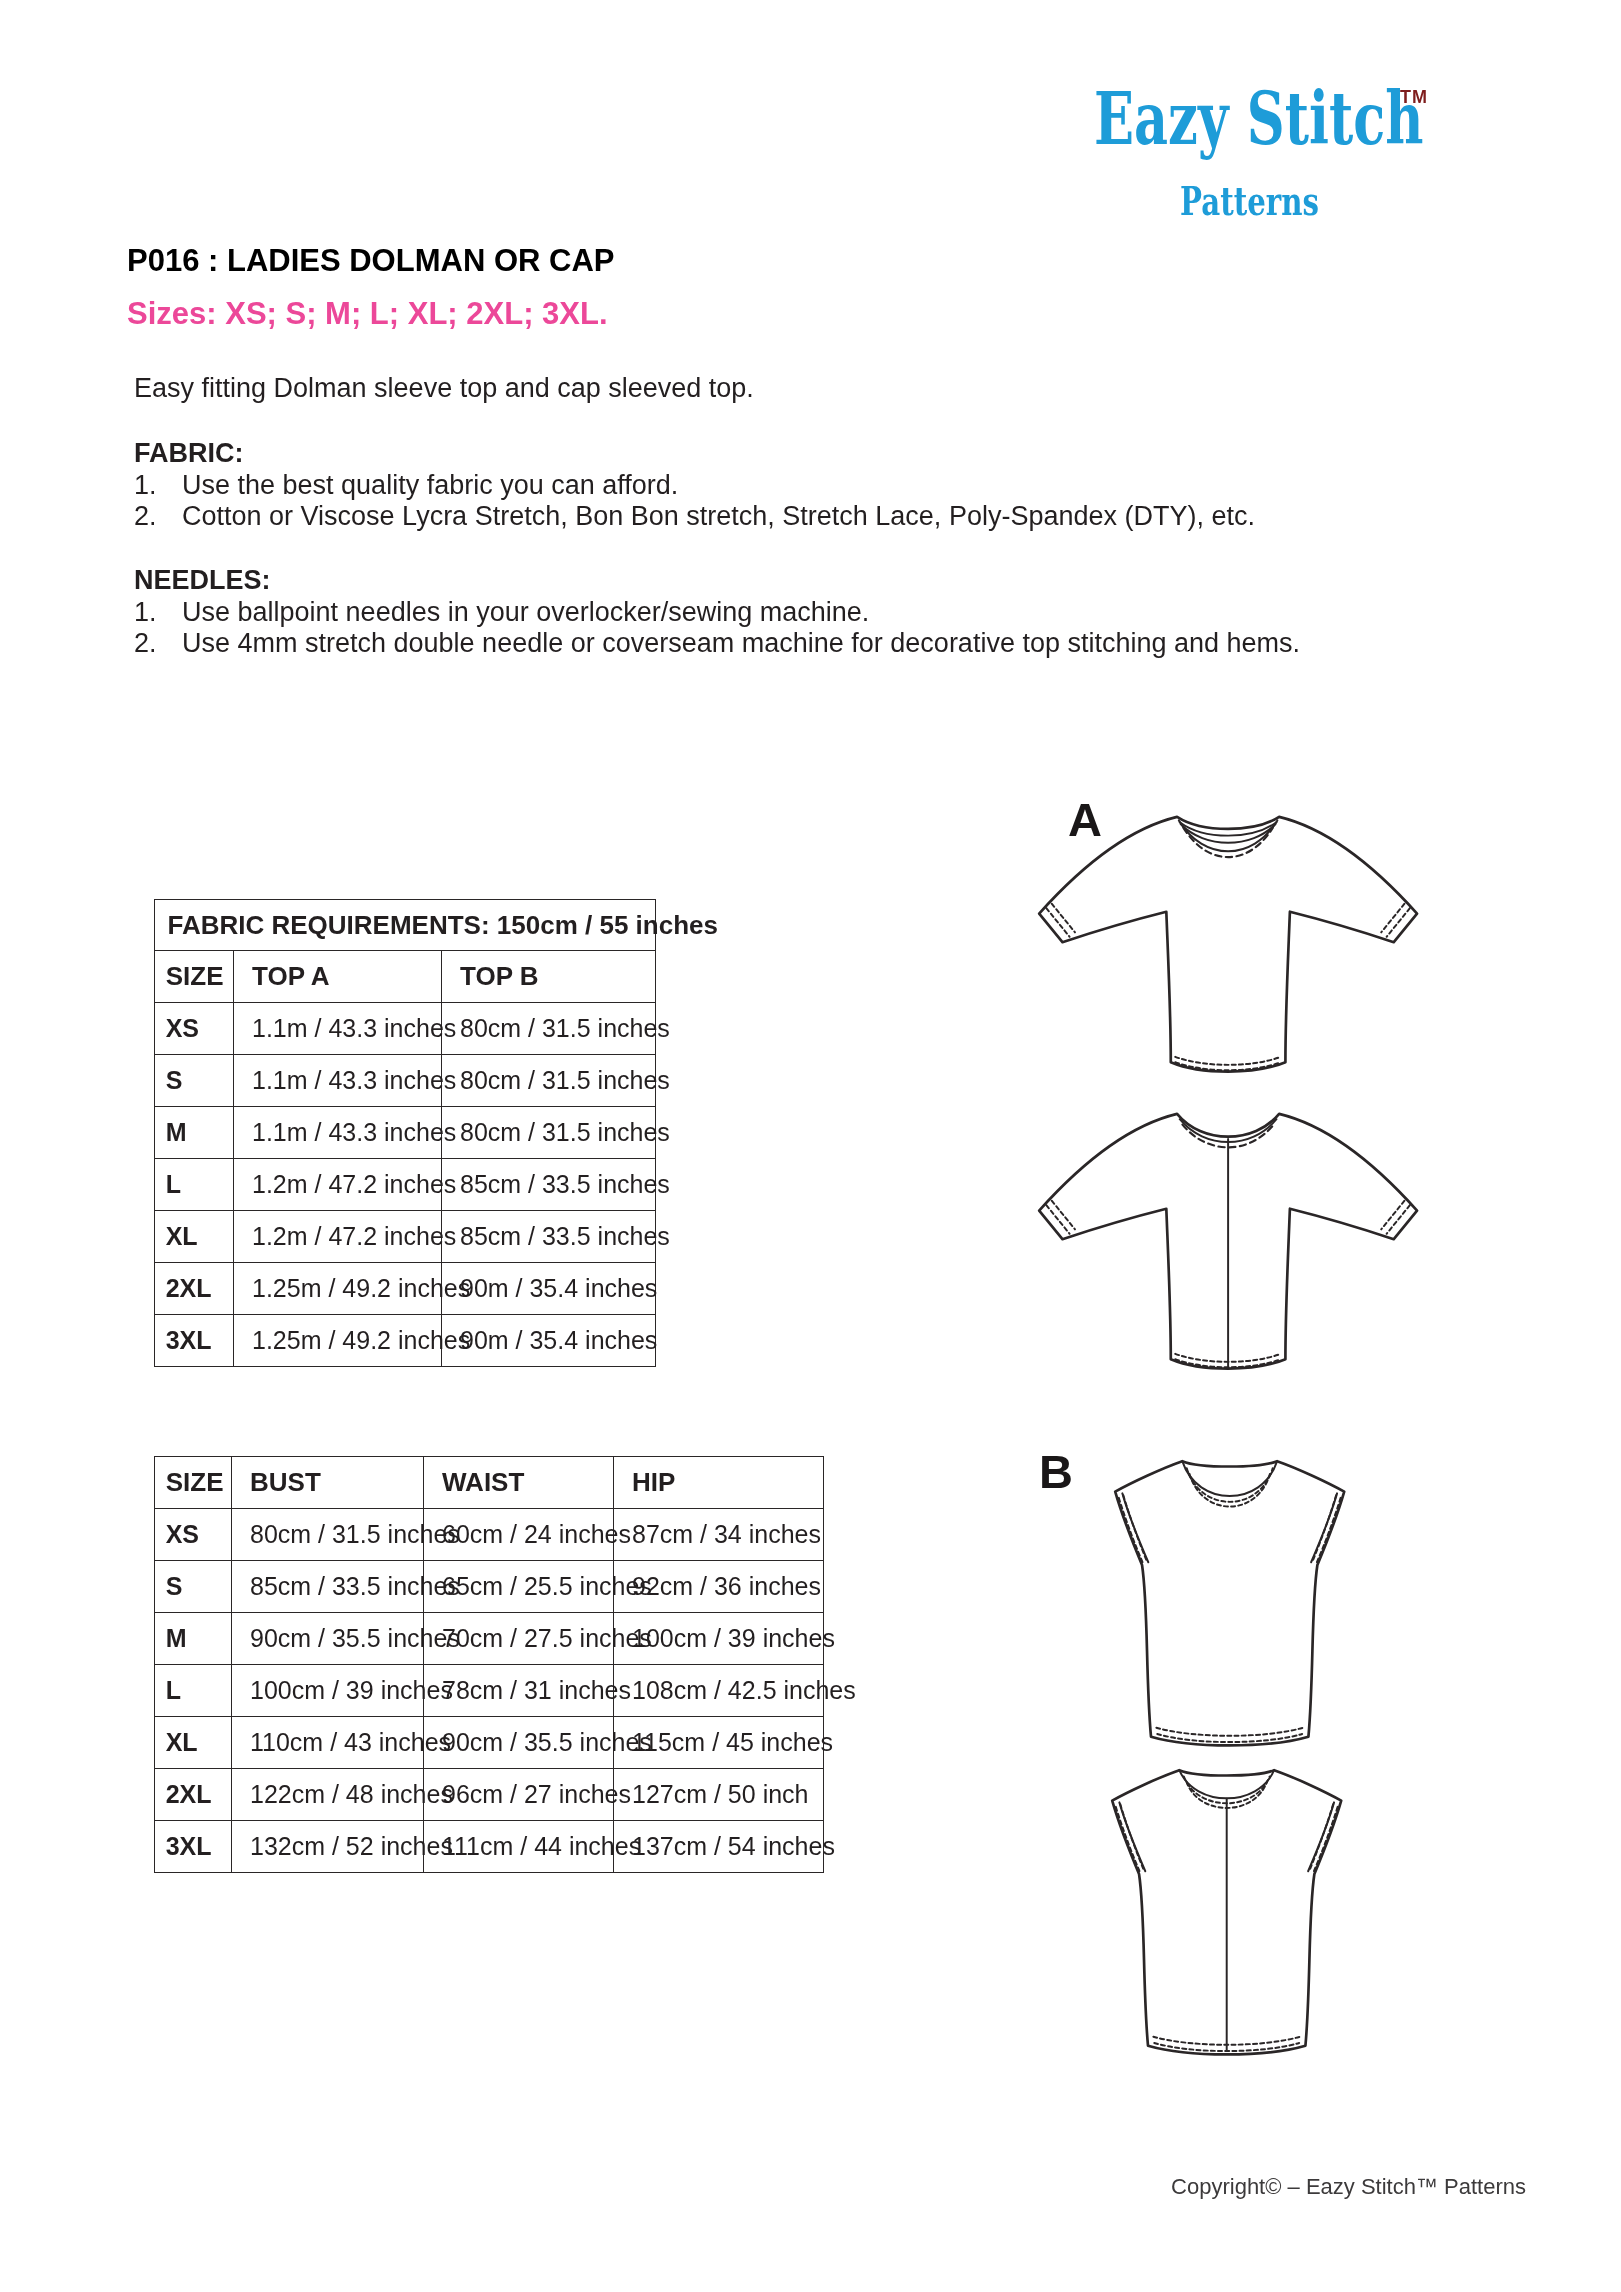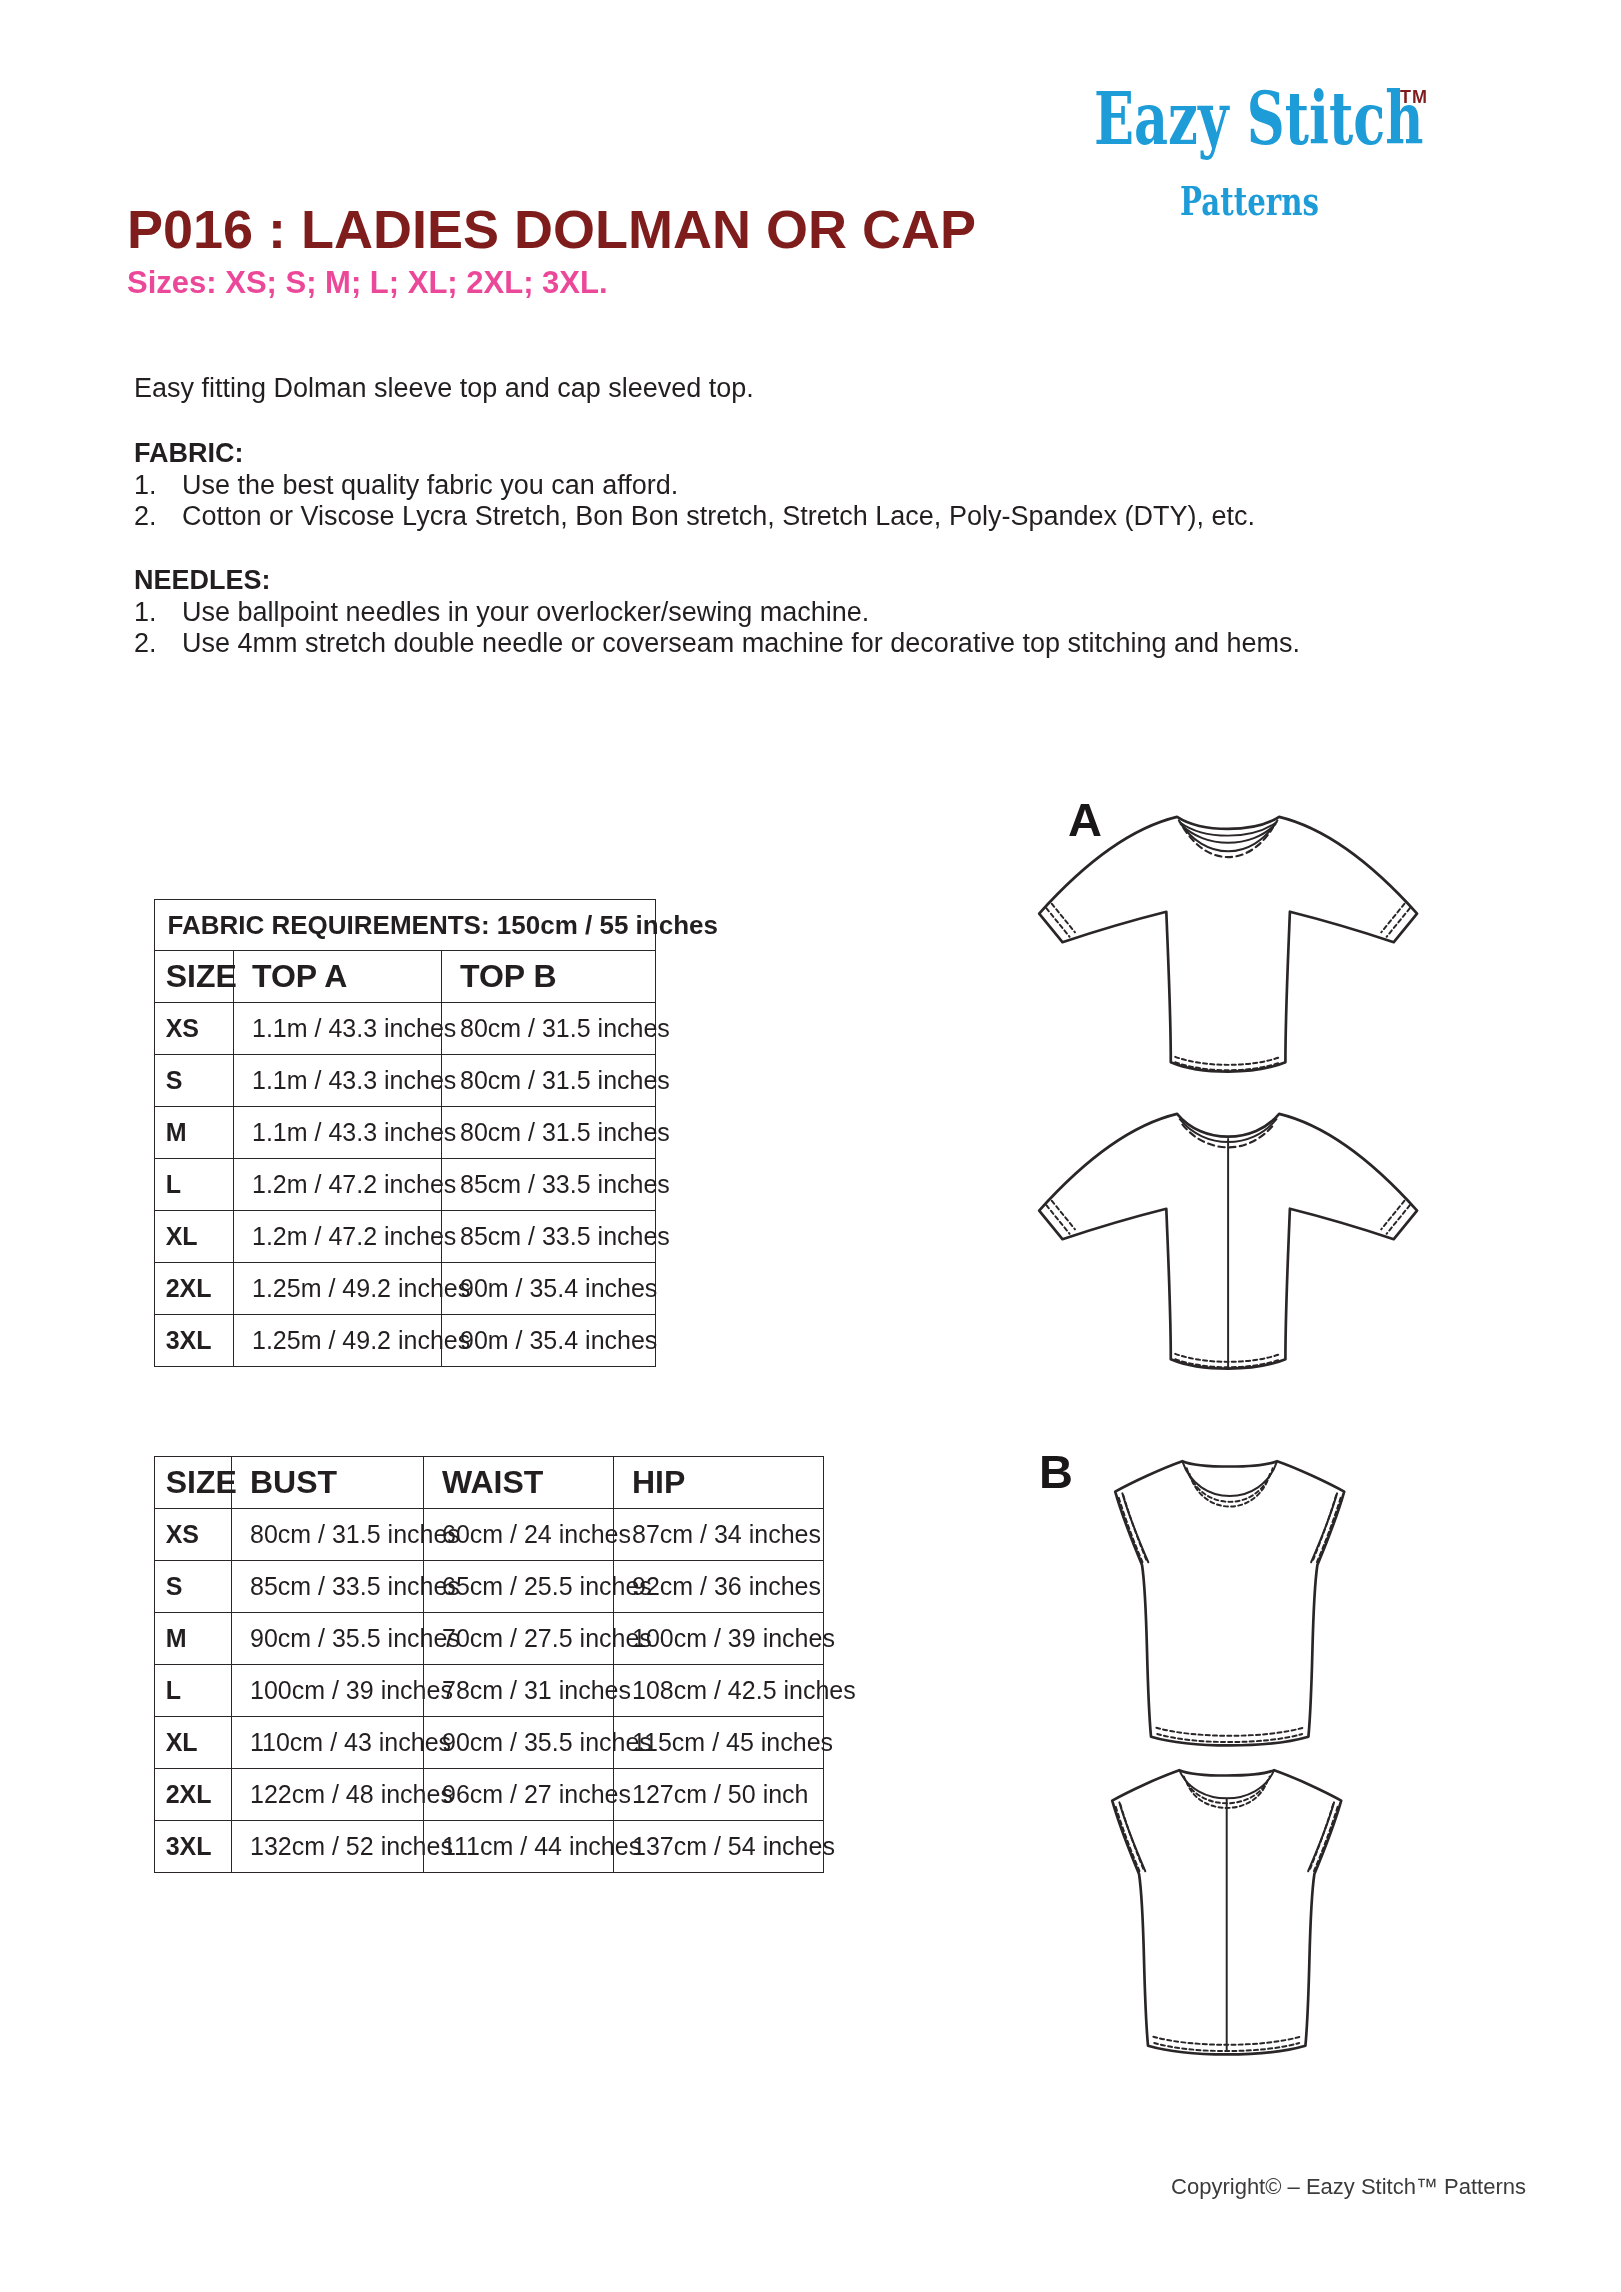--- a/index.html
+++ b/index.html
@@ -27,22 +27,22 @@
   }
   .logo-sub{
     display:inline-block;margin:10.7px 0 0 86px;
     font-family:"DejaVu Serif",serif;font-weight:bold;
     font-size:39px;line-height:1;color:#1e9cd8;white-space:nowrap;
     transform:scaleX(.75);transform-origin:left top;
   }
   
   .title-block{position:absolute;left:127px;top:204px;}
   .title-line{
-    font-size:54px;font-weight:bold;line-height:51px;
-    color:#7f1d1d;white-space:nowrap;letter-spacing:0px;
+    font-size:31px;font-weight:bold;line-height:51px;
+    color:#000000;white-space:nowrap;letter-spacing:0px;margin-top:31px;
   }
   .sizes-line{
     margin-top:9.9px;font-size:31px;font-weight:bold;
     color:#ec4899;white-space:nowrap;
   }
   .intro{position:absolute;left:134px;top:373px;font-size:27px;white-space:nowrap;}
   .section{position:absolute;left:134px;font-size:27px;}
   .section-fabric{top:438px;}
   .section-needles{top:565px;}
   .section-heading{font-weight:bold;line-height:31px;white-space:nowrap;}
@@ -55,21 +55,21 @@
     background:#fff;color:#231f20;
   }
   .tbl td,.tbl th{
     border:1.8px solid #2a2627;
     font-size:25px;text-align:left;vertical-align:middle;
     padding:0 0 0 18px;height:51px;white-space:nowrap;font-weight:normal;
   }
   .tbl th{font-weight:bold;}
   .tbl td:first-child,.tbl th:first-child{padding-left:10.7px;}
   .tbl .title-row td{font-weight:bold;font-size:26px;padding-left:12.5px;height:50px;}
-  .tbl .head-row th{font-size:32px;}
+  .tbl .head-row th{font-size:26px;}
   .tbl-fabric{left:154px;top:899px;width:502px;}
   .tbl-sizes{left:154px;top:1456px;width:670px;}
   
   .view-label{
     position:absolute;font-size:47px;font-weight:bold;color:#1a1718;
     font-family:"Liberation Sans",sans-serif;
   }
   .view-label-a{left:1068px;top:792px;}
   .view-label-b{left:1039px;top:1444px;}
   .drawing{position:absolute;}

